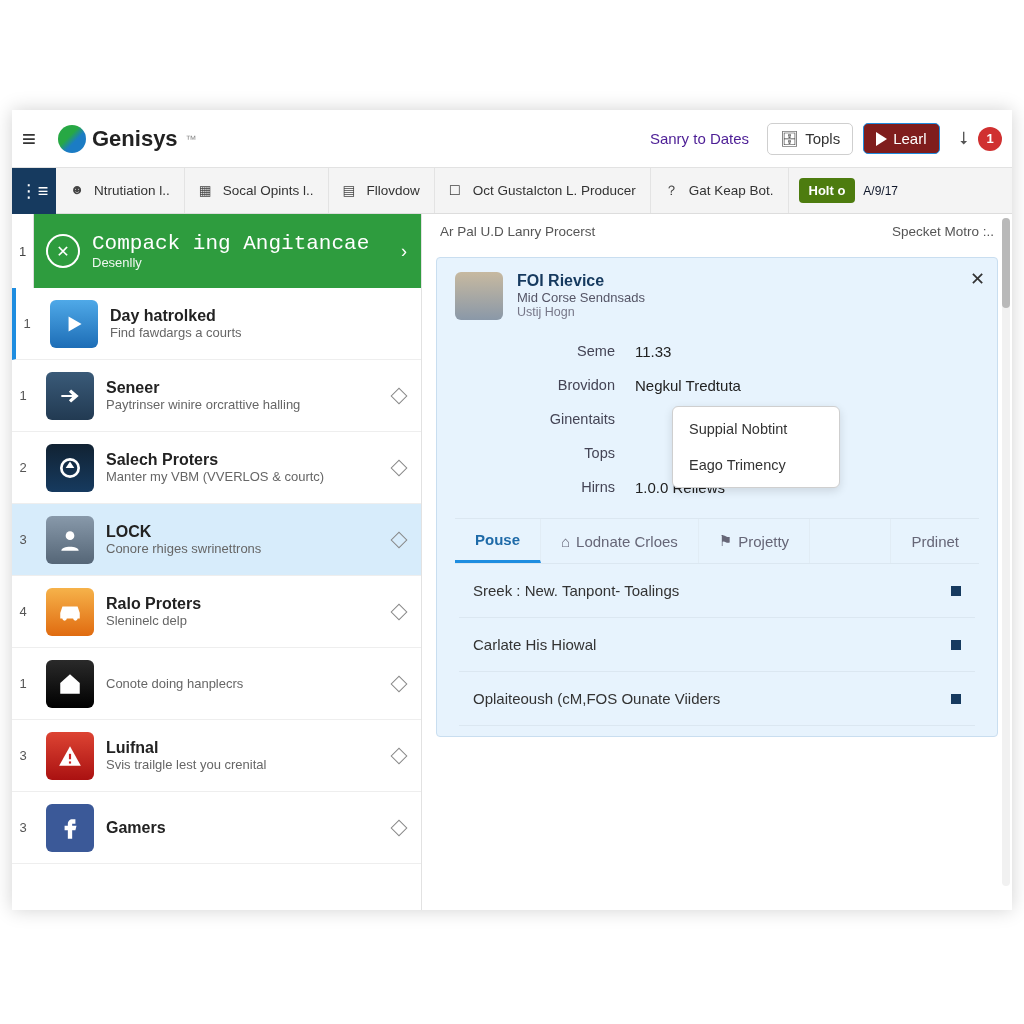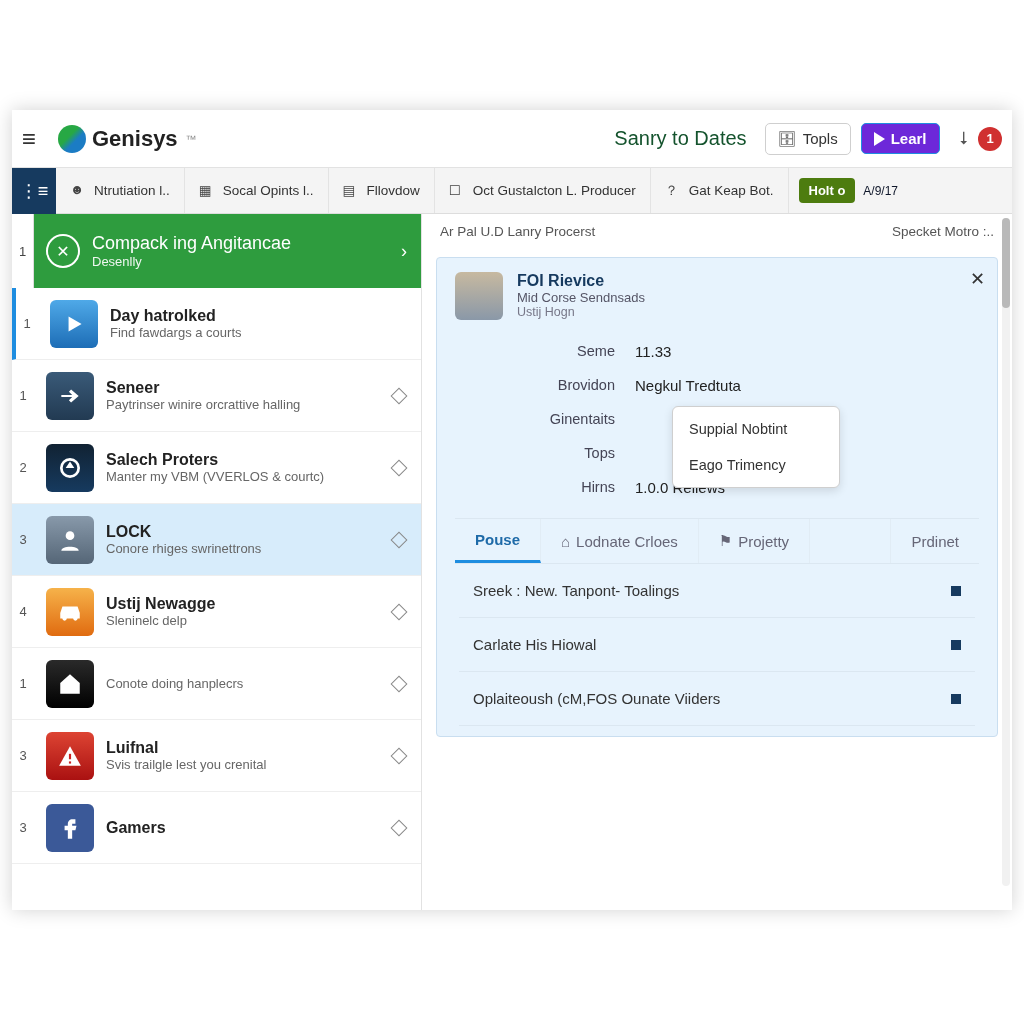--- a/index.html
+++ b/index.html
@@ -6,43 +6,43 @@
   html,body { width:1024px; height:1024px; background:#fff; }
   .frame { position:absolute; left:12px; top:110px; width:1000px; height:800px; background:#fff; box-shadow:0 0 18px rgba(0,0,0,.18); overflow:hidden;}
   
   .hdr { display:flex; align-items:center; height:58px; border-bottom:1px solid #e2e2e2; padding:0 10px; }
   .hamburger{ font-size:24px; color:#333; width:30px; cursor:pointer;}
   .logo{ display:flex; align-items:center; gap:6px; margin-left:6px;}
   .logo-mark{ width:28px; height:28px; border-radius:50%; background:linear-gradient(135deg,#27a844 40%,#1b7cc4 60%); position:relative;}
   .logo-txt{ font-size:22px; font-weight:700; color:#222;}
   .logo-tm{ font-size:11px; color:#888; margin-left:2px;}
   .hdr-spacer{ flex:1;}
-  .hdr-link{ color:#14532d; font-size:20px; margin-right:18px; cursor:pointer;}
+  .hdr-link{ color:#4c1d95; font-size:15px; margin-right:18px; cursor:pointer;}
   .hdr-btn{ display:flex; align-items:center; gap:6px; border:1px solid #cfcfcf; border-radius:5px; padding:6px 12px; font-size:15px; color:#333; background:#fff; cursor:pointer; margin-right:10px;}
-  .hdr-btn.primary{ background:#6d28d9; border-color:#1e8de0; color:#fff; font-weight:700;text-align:center;}
+  .hdr-btn.primary{ background:#7f1d1d; border-color:#1e8de0; color:#fff; font-weight:400;text-align:center;}
   .play-tri{ width:0;height:0;border-top:7px solid transparent;border-bottom:7px solid transparent;border-left:11px solid #fff;}
   .hdr-dl{ color:#555; font-size:18px; margin:0 10px; cursor:pointer;}
   .hdr-badge{ width:24px;height:24px;border-radius:50%;background:#d03030;color:#fff;display:flex;align-items:center;justify-content:center;font-size:13px;font-weight:700;}
   
   .tabsrow{ display:flex; align-items:center; height:46px; background:#f4f4f4; border-bottom:1px solid #ddd;}
   .tabs-anchor{ width:44px; height:46px; background:#163a5f; color:#fff; display:flex; align-items:center; justify-content:center; font-size:18px;}
   .tab{ display:flex; align-items:center; gap:6px; padding:0 14px; height:100%; border-right:1px solid #e3e3e3; font-size:13.5px; color:#333; cursor:pointer; white-space:nowrap;}
   .tab .ico{ width:18px;height:18px; color:#444;}
   .pill{ background:#4d7c0f; color:#fff; padding:5px 10px; border-radius:4px; font-size:13px; font-weight:600; margin-left:10px;}
   .tab-date{ color:#0f172a; font-size:12px; margin-left:8px;}
   
   .body{ display:flex; height:calc(100% - 104px);}
   .left{ width:410px; border-right:1px solid #e2e2e2; overflow:hidden;}
   .right{ flex:1; display:flex; flex-direction:column; overflow:hidden; position:relative;}
   
   .banner{ background:#2e9c3e; color:#fff; display:flex; align-items:center; height:74px; position:relative; padding:0 14px;}
   .banner-num{ position:absolute; left:0; top:0; width:22px; height:100%; background:#fff; color:#444; font-size:13px; display:flex; align-items:center; justify-content:center; border-right:1px solid #ddd;}
   .banner-ico{ margin-left:20px; width:34px;height:34px;border:2px solid #fff;border-radius:50%;display:flex;align-items:center;justify-content:center;}
   .banner-txt{ margin-left:12px;}
-  .banner-title{ font-size:18px;}
+  .banner-title{ font-size:21px;font-family:Liberation Mono, monospace;}
   .banner-sub{ font-size:13px; opacity:.92;}
   .banner-chev{ position:absolute; right:14px; color:#fff; font-size:18px;}
   
   .list{ }
   .li{ display:flex; align-items:center; height:72px; border-bottom:1px solid #eee; position:relative; cursor:pointer;}
   .li .num{ width:22px; text-align:center; color:#555; font-size:13px;}
   .li .thumb{ width:48px;height:48px; border-radius:6px; margin:0 12px; display:flex; align-items:center; justify-content:center; color:#fff;}
   .li .meta{ flex:1; min-width:0;}
   .li .title{ font-size:16px; font-weight:700; color:#222;}
   .li .sub{ font-size:13px; color:#666;}
@@ -206,21 +206,21 @@
           <div class="li">
             <div class="num">4</div>
             <div class="thumb car">
               <svg viewBox="0 0 24 24">
                 <path d="M3 13l2-6h14l2 6v5H3z"></path>
                 <circle cx="7" cy="18" r="2"></circle>
                 <circle cx="17" cy="18" r="2"></circle>
               </svg>
             </div>
             <div class="meta">
-              <div class="title">Ustij Newagge</div>
+              <div class="title">Ralo Proters</div>
               <div class="sub">Sleninelc delp</div>
             </div>
             <div class="dia"></div>
           </div>
           <div class="li">
             <div class="num">1</div>
             <div class="thumb home">
               <svg viewBox="0 0 24 24">
                 <path d="M3 11l9-8 9 8v10H3z"></path>
               </svg>

